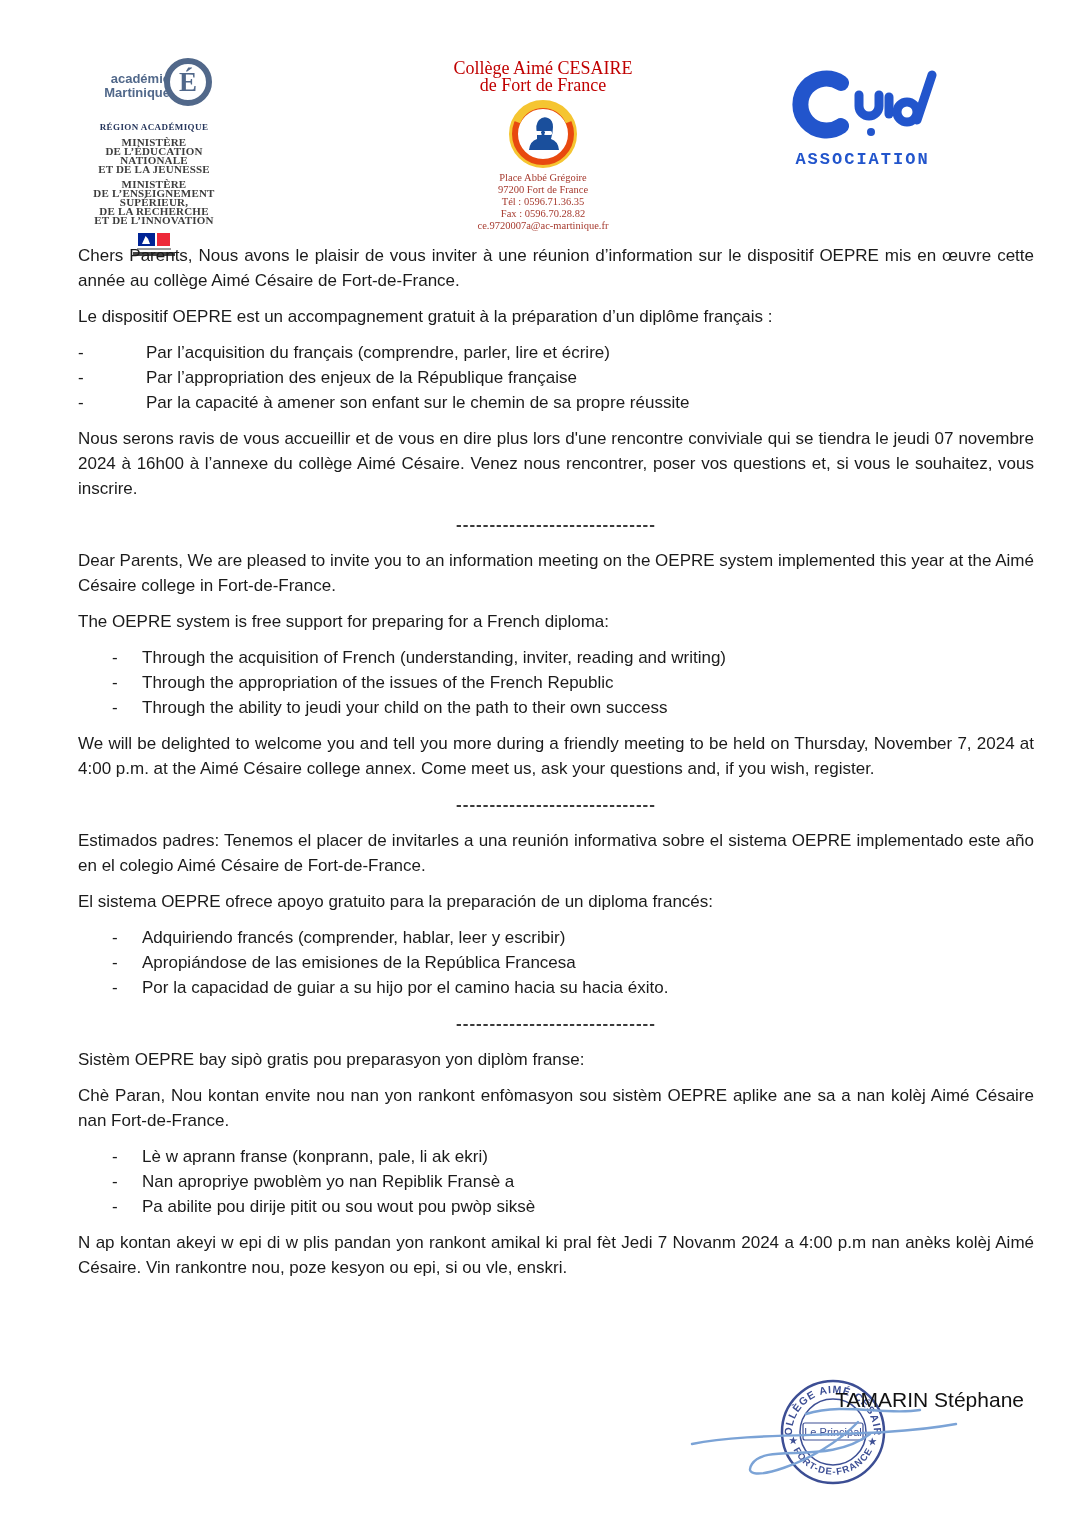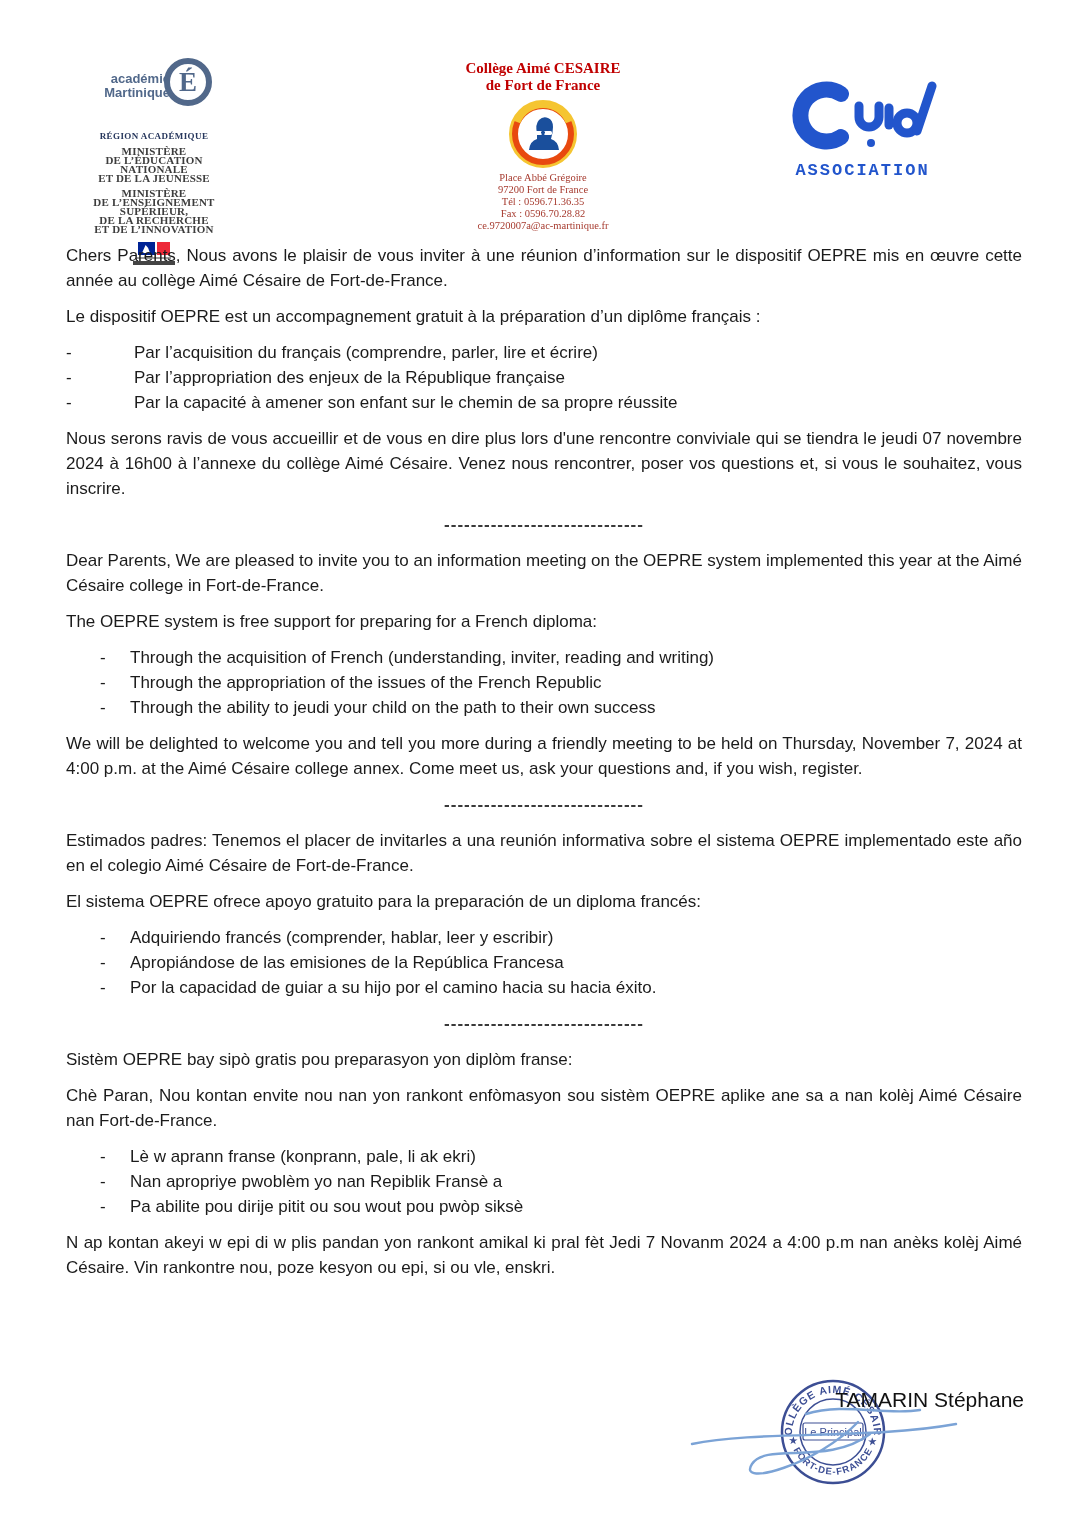--- a/index.html
+++ b/index.html
@@ -12,46 +12,46 @@
 
   
   .hdr-academie { position:absolute; left:84px; top:56px; width:140px; text-align:center; }
   .acad-logo { position:relative; height:58px; width:116px; margin:0 auto; }
   .acad-name { position:absolute; right:42px; top:16px; text-align:right;
                font-weight:bold; font-size:13px; line-height:14px; color:var(--academie-slate); white-space:nowrap; }
   .acad-badge { position:absolute; right:0; top:2px; width:48px; height:48px; border:6px solid var(--academie-slate);
                 border-radius:50%; color:var(--academie-slate); font-weight:bold; font-size:27px;
                 display:flex; align-items:center; justify-content:center; background:#fff;
                 font-family:"Liberation Serif", serif; }
-  .acad-region { margin-top:17px; font-family:"Liberation Serif", serif; font-weight:bold;
+  .acad-region { margin-top:8px; font-family:"Liberation Serif", serif; font-weight:bold;
                  font-size:9px; color:#26365c; letter-spacing:.4px; }
   .acad-min { margin-top:6px; font-family:"Liberation Serif", serif; font-weight:bold;
               font-size:11px; line-height:9px; color:var(--ministry-text); letter-spacing:.2px; }
   .flag-logo { margin:8px auto 0; width:46px; }
   .flag-row { display:flex; justify-content:center; gap:2px; }
   .flag-b { width:17px; height:13px; background:var(--flag-blue); position:relative; }
   .flag-b::after { content:""; position:absolute; left:4px; top:3px; width:8px; height:8px;
                    background:#fff; clip-path:polygon(0 100%, 45% 0, 75% 35%, 100% 100%); }
   .flag-r { width:13px; height:13px; background:var(--flag-red); }
   .flag-caption-line { height:2px; background:#9a9a9a; margin:2px 6px 0; }
   .flag-caption-line.dark { background:#444; height:4px; margin:2px 2px 0; }
 
   .hdr-college { position:absolute; left:433px; top:60px; width:220px; text-align:center; }
-  .college-title { font-family:"Liberation Serif", serif; font-weight:bold; font-size:15px;
+  .college-title { font-family:"Liberation Serif", serif; font-weight:normal; font-size:18px;
                    line-height:17px; color:var(--college-red); }
   .college-emblem { margin:4px auto 2px; display:block; }
   .college-address { font-family:"Liberation Serif", serif; font-size:10.5px; line-height:12px;
                      color:var(--college-address-red); }
 
-  .hdr-assoc { position:absolute; left:780px; top:81px; width:165px; text-align:center; }
+  .hdr-assoc { position:absolute; left:780px; top:70px; width:165px; text-align:center; }
   .assoc-caption { margin-top:4px; font-family:"Liberation Mono", monospace; font-weight:bold;
                    font-size:17px; letter-spacing:2px; color:var(--association-blue); }
 
   
-  .doc-body { position:absolute; left:66px; top:243px; width:956px;
+  .doc-body { position:absolute; left:78px; top:243px; width:956px;
               font-size:17px; line-height:25px; text-align:justify; }
   .doc-body p { margin:0 0 11px 0; }
   .bullets { margin:0 0 11px 0; }
   .bullet-row { display:flex; }
   .bullet-dash { flex:none; }
   .section-fr .bullet-dash { width:68px; }
   .section-other .bullet-row { padding-left:34px; }
   .section-other .bullet-dash { width:30px; }
   .bullet-text { flex:1; }
   .separator { text-align:center; letter-spacing:1px; font-weight:bold; color:#3a3a3a; margin:0 0 11px 0; }

